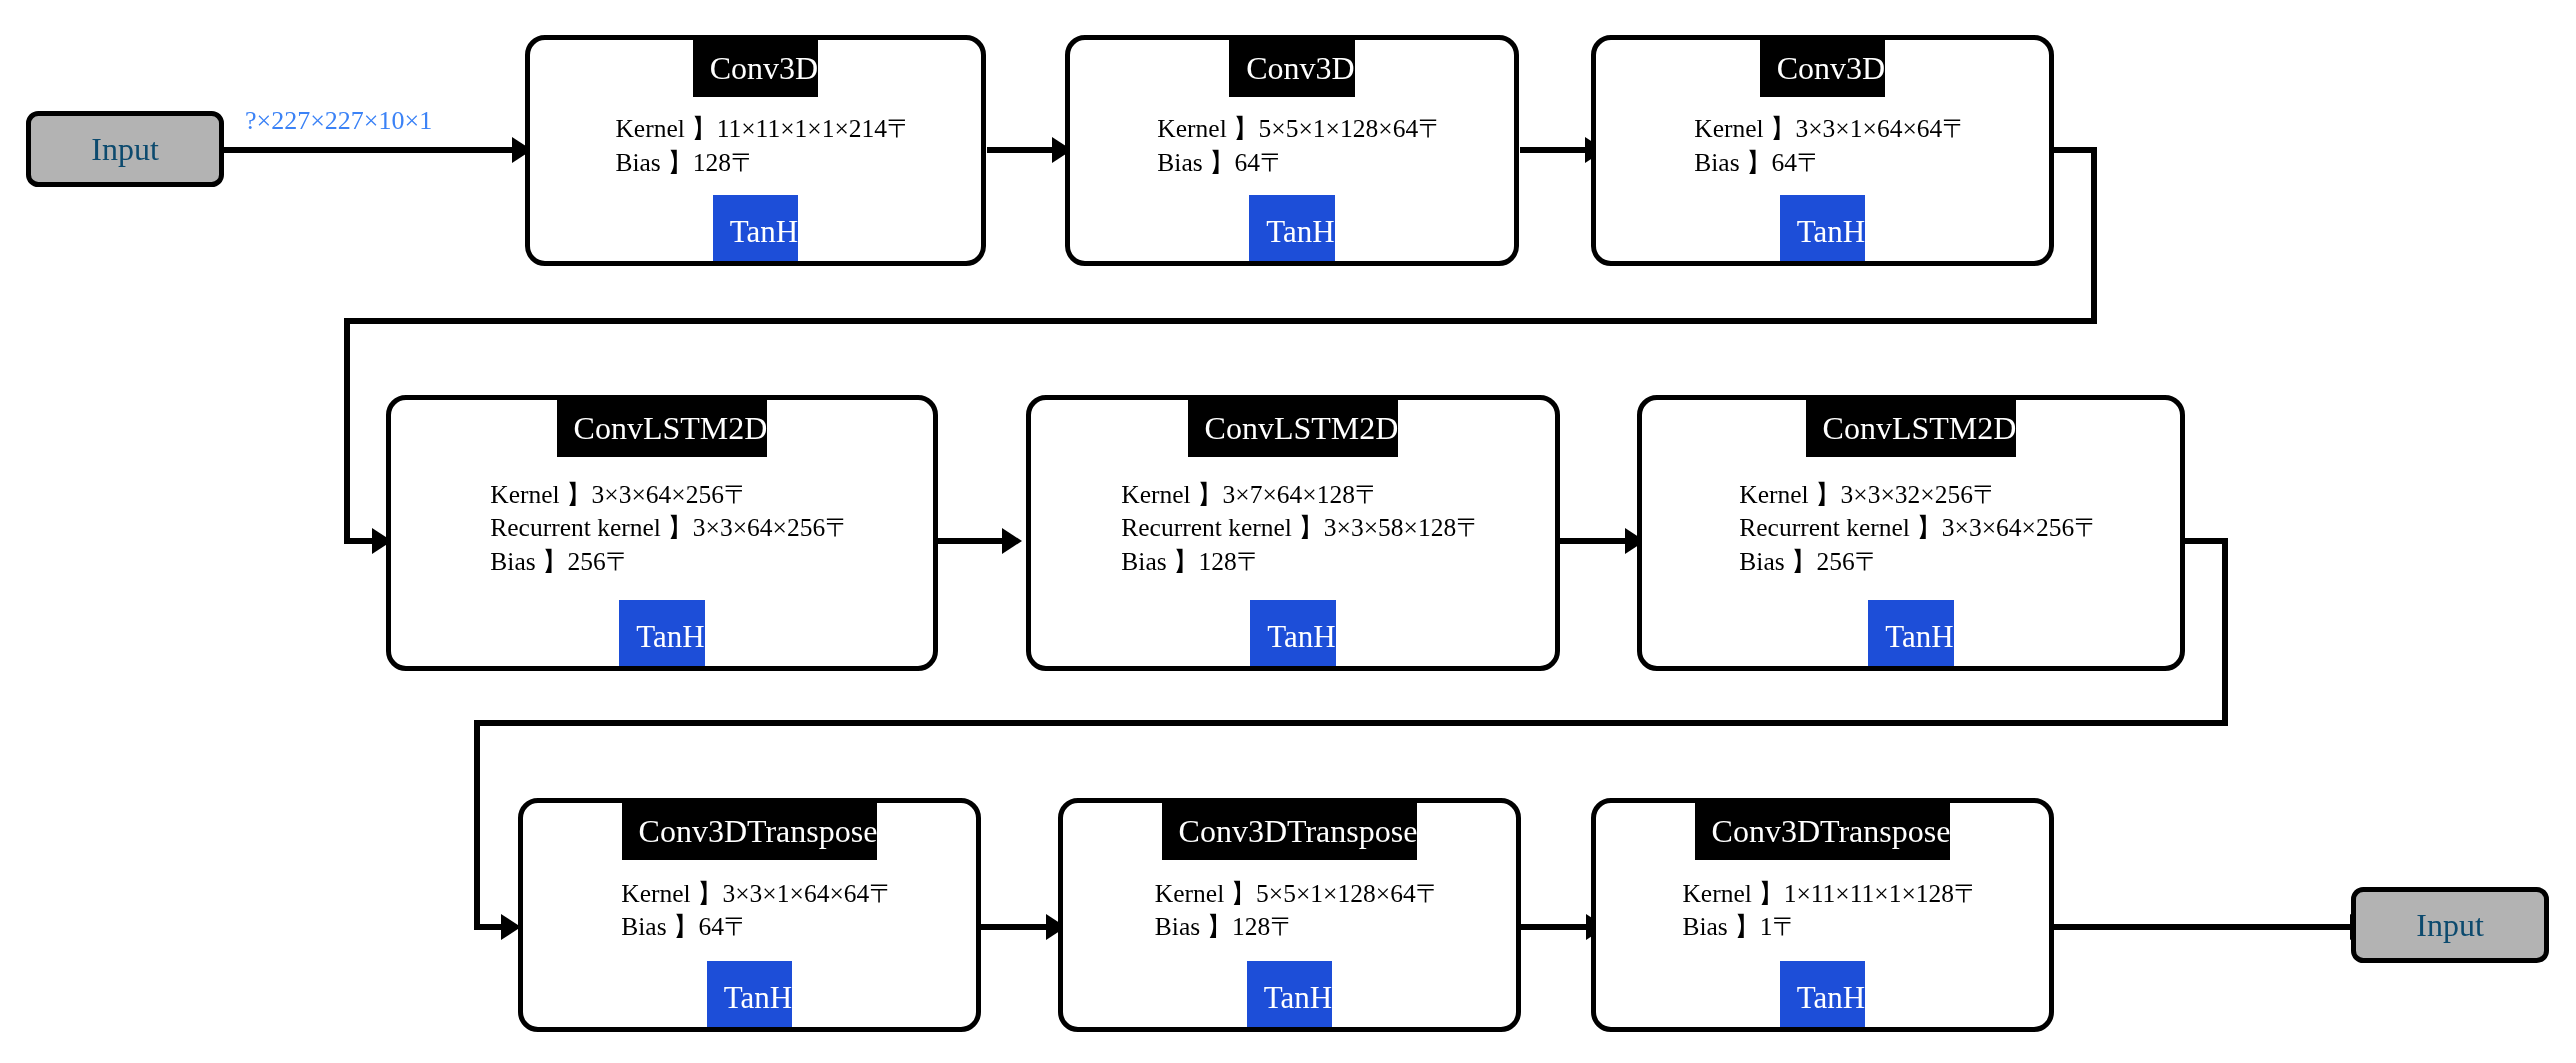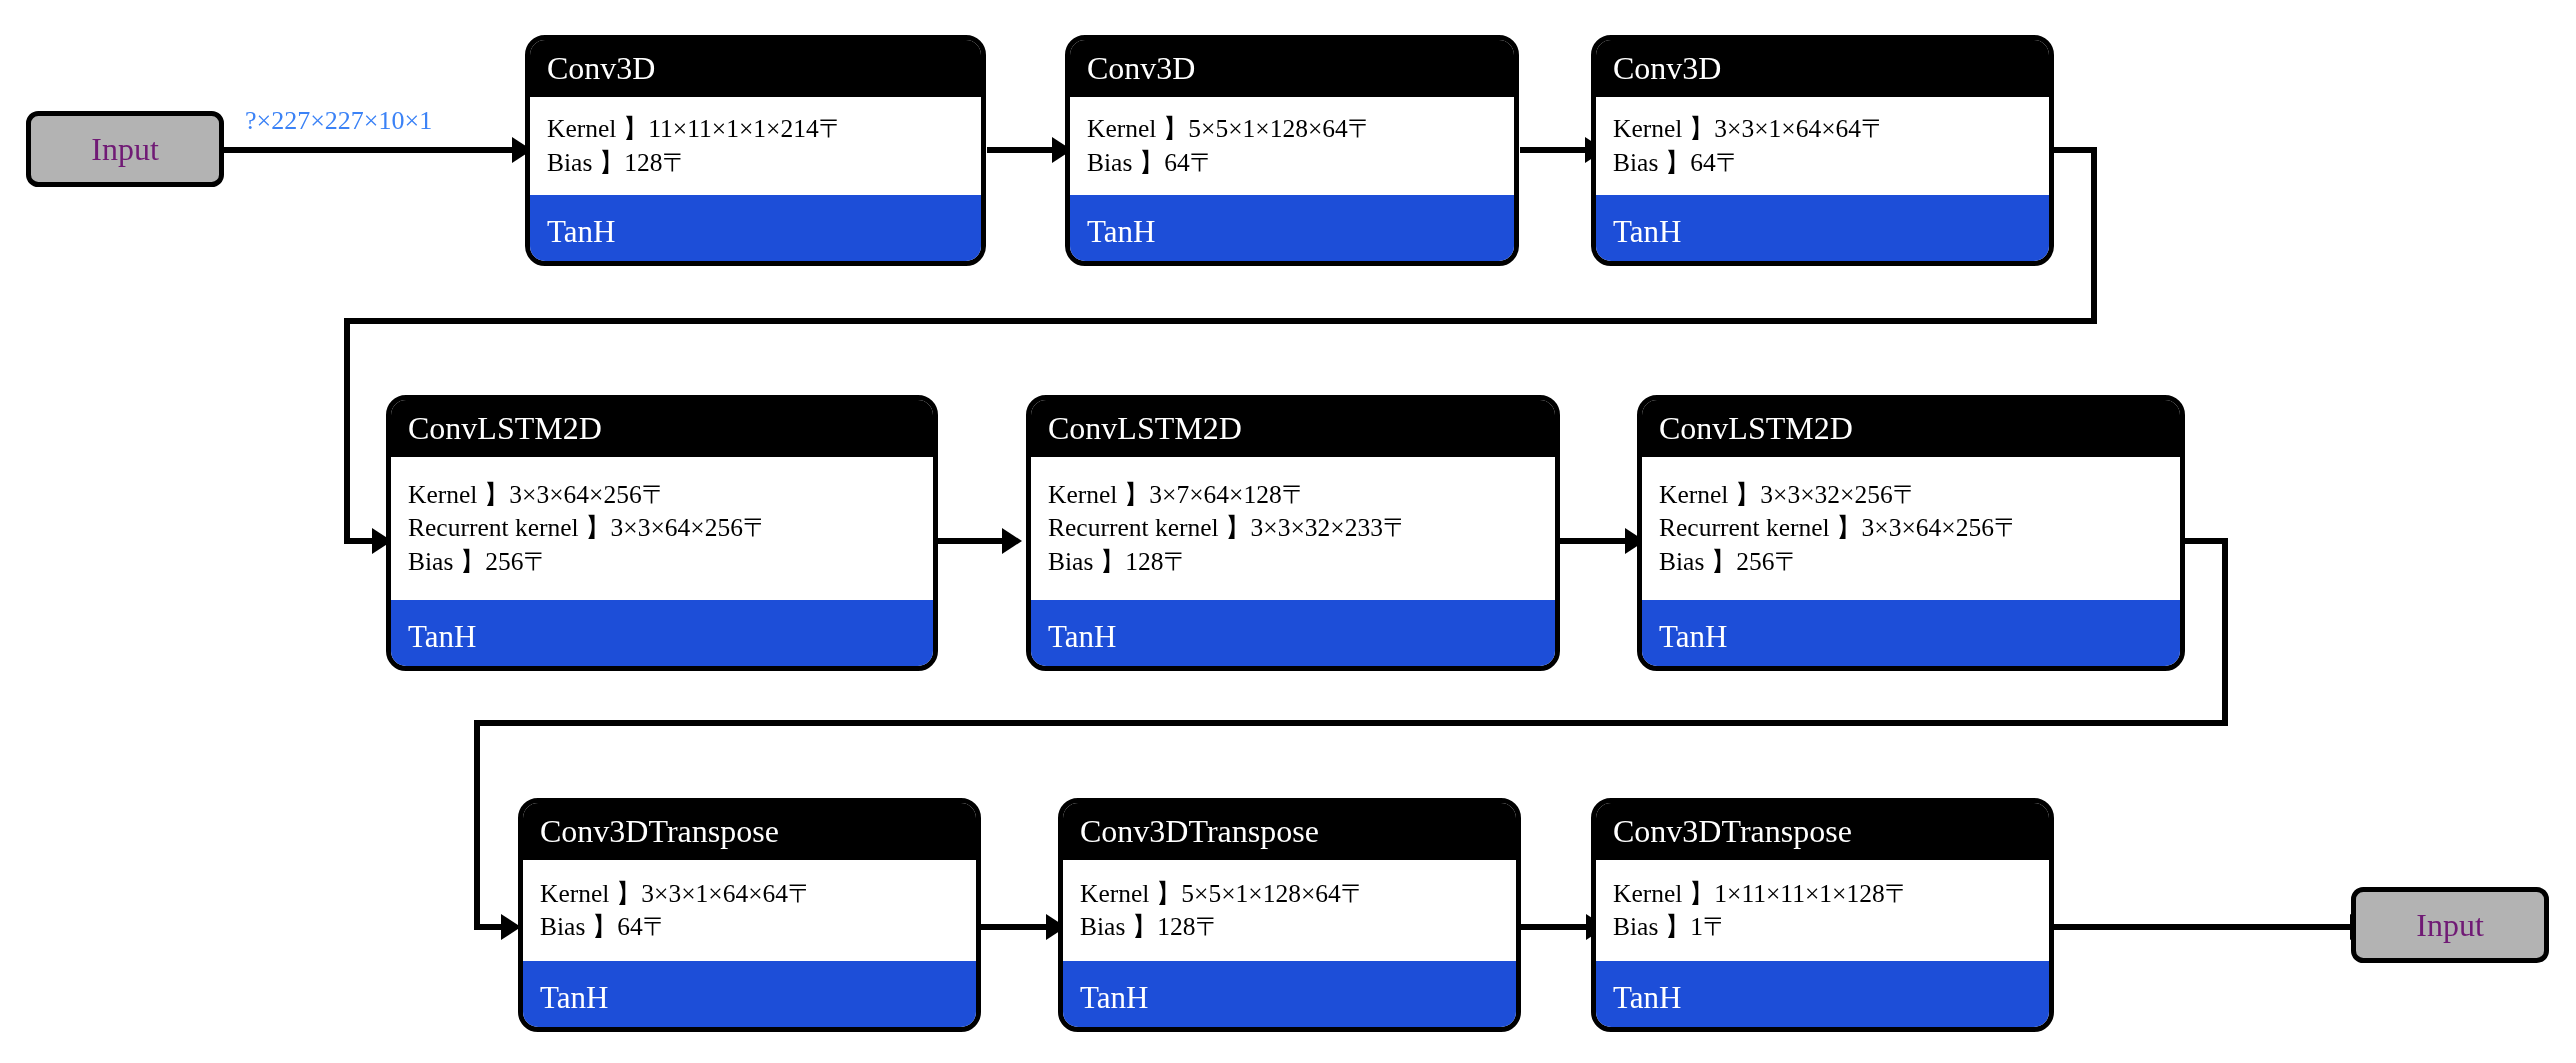--- a/index.html
+++ b/index.html
@@ -20,35 +20,36 @@
   
   .terminal {
     position: absolute;
     box-sizing: border-box;
     background: #b3b3b3;
     border: 5.4px solid #000000;
     border-radius: 12.3px;
     display: flex;
     align-items: center;
     justify-content: center;
-    color: #701a75;
+    color: #0c4a6e;
     font-size: 32px;
     line-height: 1;
   }
 
   
   .block {
     position: absolute;
     box-sizing: border-box;
     border: 5.4px solid #000000;
     border-radius: 20px;
     background: #ffffff;
     overflow: hidden;
     display: flex;
     flex-direction: column;
+    align-items: center;
   }
   .block-header {
     background: #000000;
     color: #ffffff;
     font-size: 32px;
     line-height: 1;
     padding: 12.3px 0 12.3px 17px;
     white-space: nowrap;
   }
   .block-body {
@@ -195,21 +196,21 @@
 
   <div class="block" style="left:1026px; top:395px; width:534px; height:276px;">
     <div class="block-header">ConvLSTM2D</div>
     <div class="block-body">
       <div class="param-row">
         <span class="param-label">Kernel</span>
         <span class="param-shape"> 】3×7×64×128〒</span>
       </div>
       <div class="param-row">
         <span class="param-label">Recurrent kernel</span>
-        <span class="param-shape"> 】3×3×32×233〒</span>
+        <span class="param-shape"> 】3×3×58×128〒</span>
       </div>
       <div class="param-row">
         <span class="param-label">Bias</span>
         <span class="param-shape"> 】128〒</span>
       </div>
     </div>
     <div class="block-footer">TanH</div>
   </div>
 
   <div class="hline" style="left:1560px; top:538px; width:77px;"></div>

